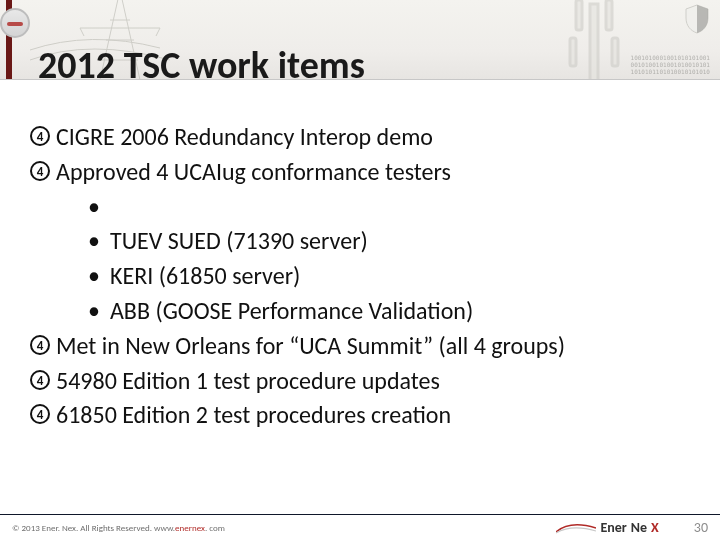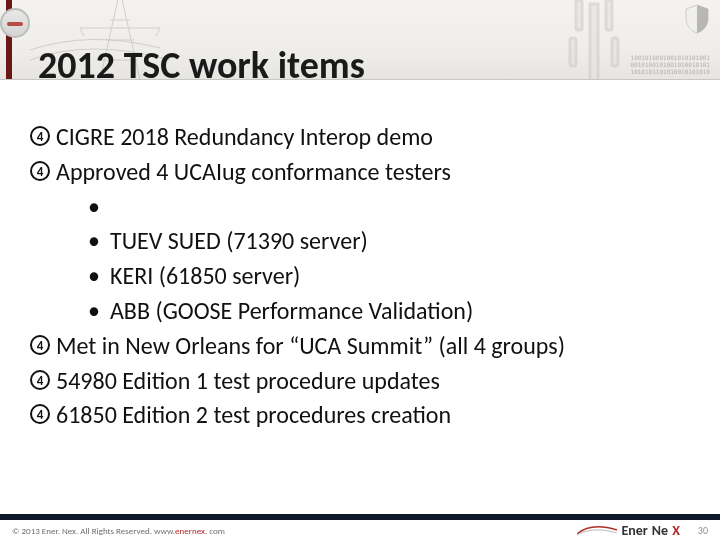--- a/index.html
+++ b/index.html
@@ -52,31 +52,31 @@
     display:inline-block; width:20px; height:20px; flex:0 0 20px;
     border:2px solid #111; border-radius:50%;
     font-size:13px; line-height:17px; text-align:center; font-weight:600;
     margin-top:6px;
   }
   .sub { padding-left:58px; display:flex; gap:10px; font-size:24px; }
   .sub .dot { flex:0 0 auto; }
   
   .footer {
     position:absolute; left:0; right:0; bottom:0; height:26px;
-    border-top:6px solid #0f172a;
+    border-top:1px solid #0f172a;
     display:flex; align-items:center; justify-content:space-between;
     padding:0 12px;
     font-size:9px; color:#6e6e6e;
   }
   .footer .brand { display:flex; align-items:center; gap:4px; font-size:14px; font-weight:600; color:#333;}
   .footer .brand .nx { color:#333; }
   .footer .brand .x { color:#b02a27; font-weight:700; }
   .footer .brand .swoosh { width:40px; height:12px; }
-  .footer .pagenum { font-size:10px; color:#8d8d8d; margin-left:10px;}
-  .footer .right { display:flex; align-items:center; gap:8px;}
+  .footer .pagenum { font-size:14px; color:#8d8d8d; margin-left:16px;}
+  .footer .right { display:flex; align-items:center; gap:19px;}
   .copy .site { color:#b02a27; }
 </style>
 </head>
 <body>
 
 <div class="slide">
 
   <div class="banner">
     <div class="banner-art">
       <svg class="pylon" width="240" height="90" viewBox="0 0 240 90">
@@ -107,21 +107,21 @@
       </div>
     </div>
     <div class="left-rule"></div>
     <div class="left-circle"></div>
     <div class="title">2012 TSC work items</div>
   </div>
 
   <div class="body">
     <div class="item">
       <span class="circ-bullet">4</span>
-      <span>CIGRE 2018 Redundancy Interop demo</span>
+      <span>CIGRE 2006 Redundancy Interop demo</span>
     </div>
     <div class="item">
       <span class="circ-bullet">4</span>
       <span>Approved 4 UCAIug conformance testers</span>
     </div>
     <div class="sub">
       <span class="dot">•</span>
     </div>
     <div class="sub">
       <span class="dot">•</span>

